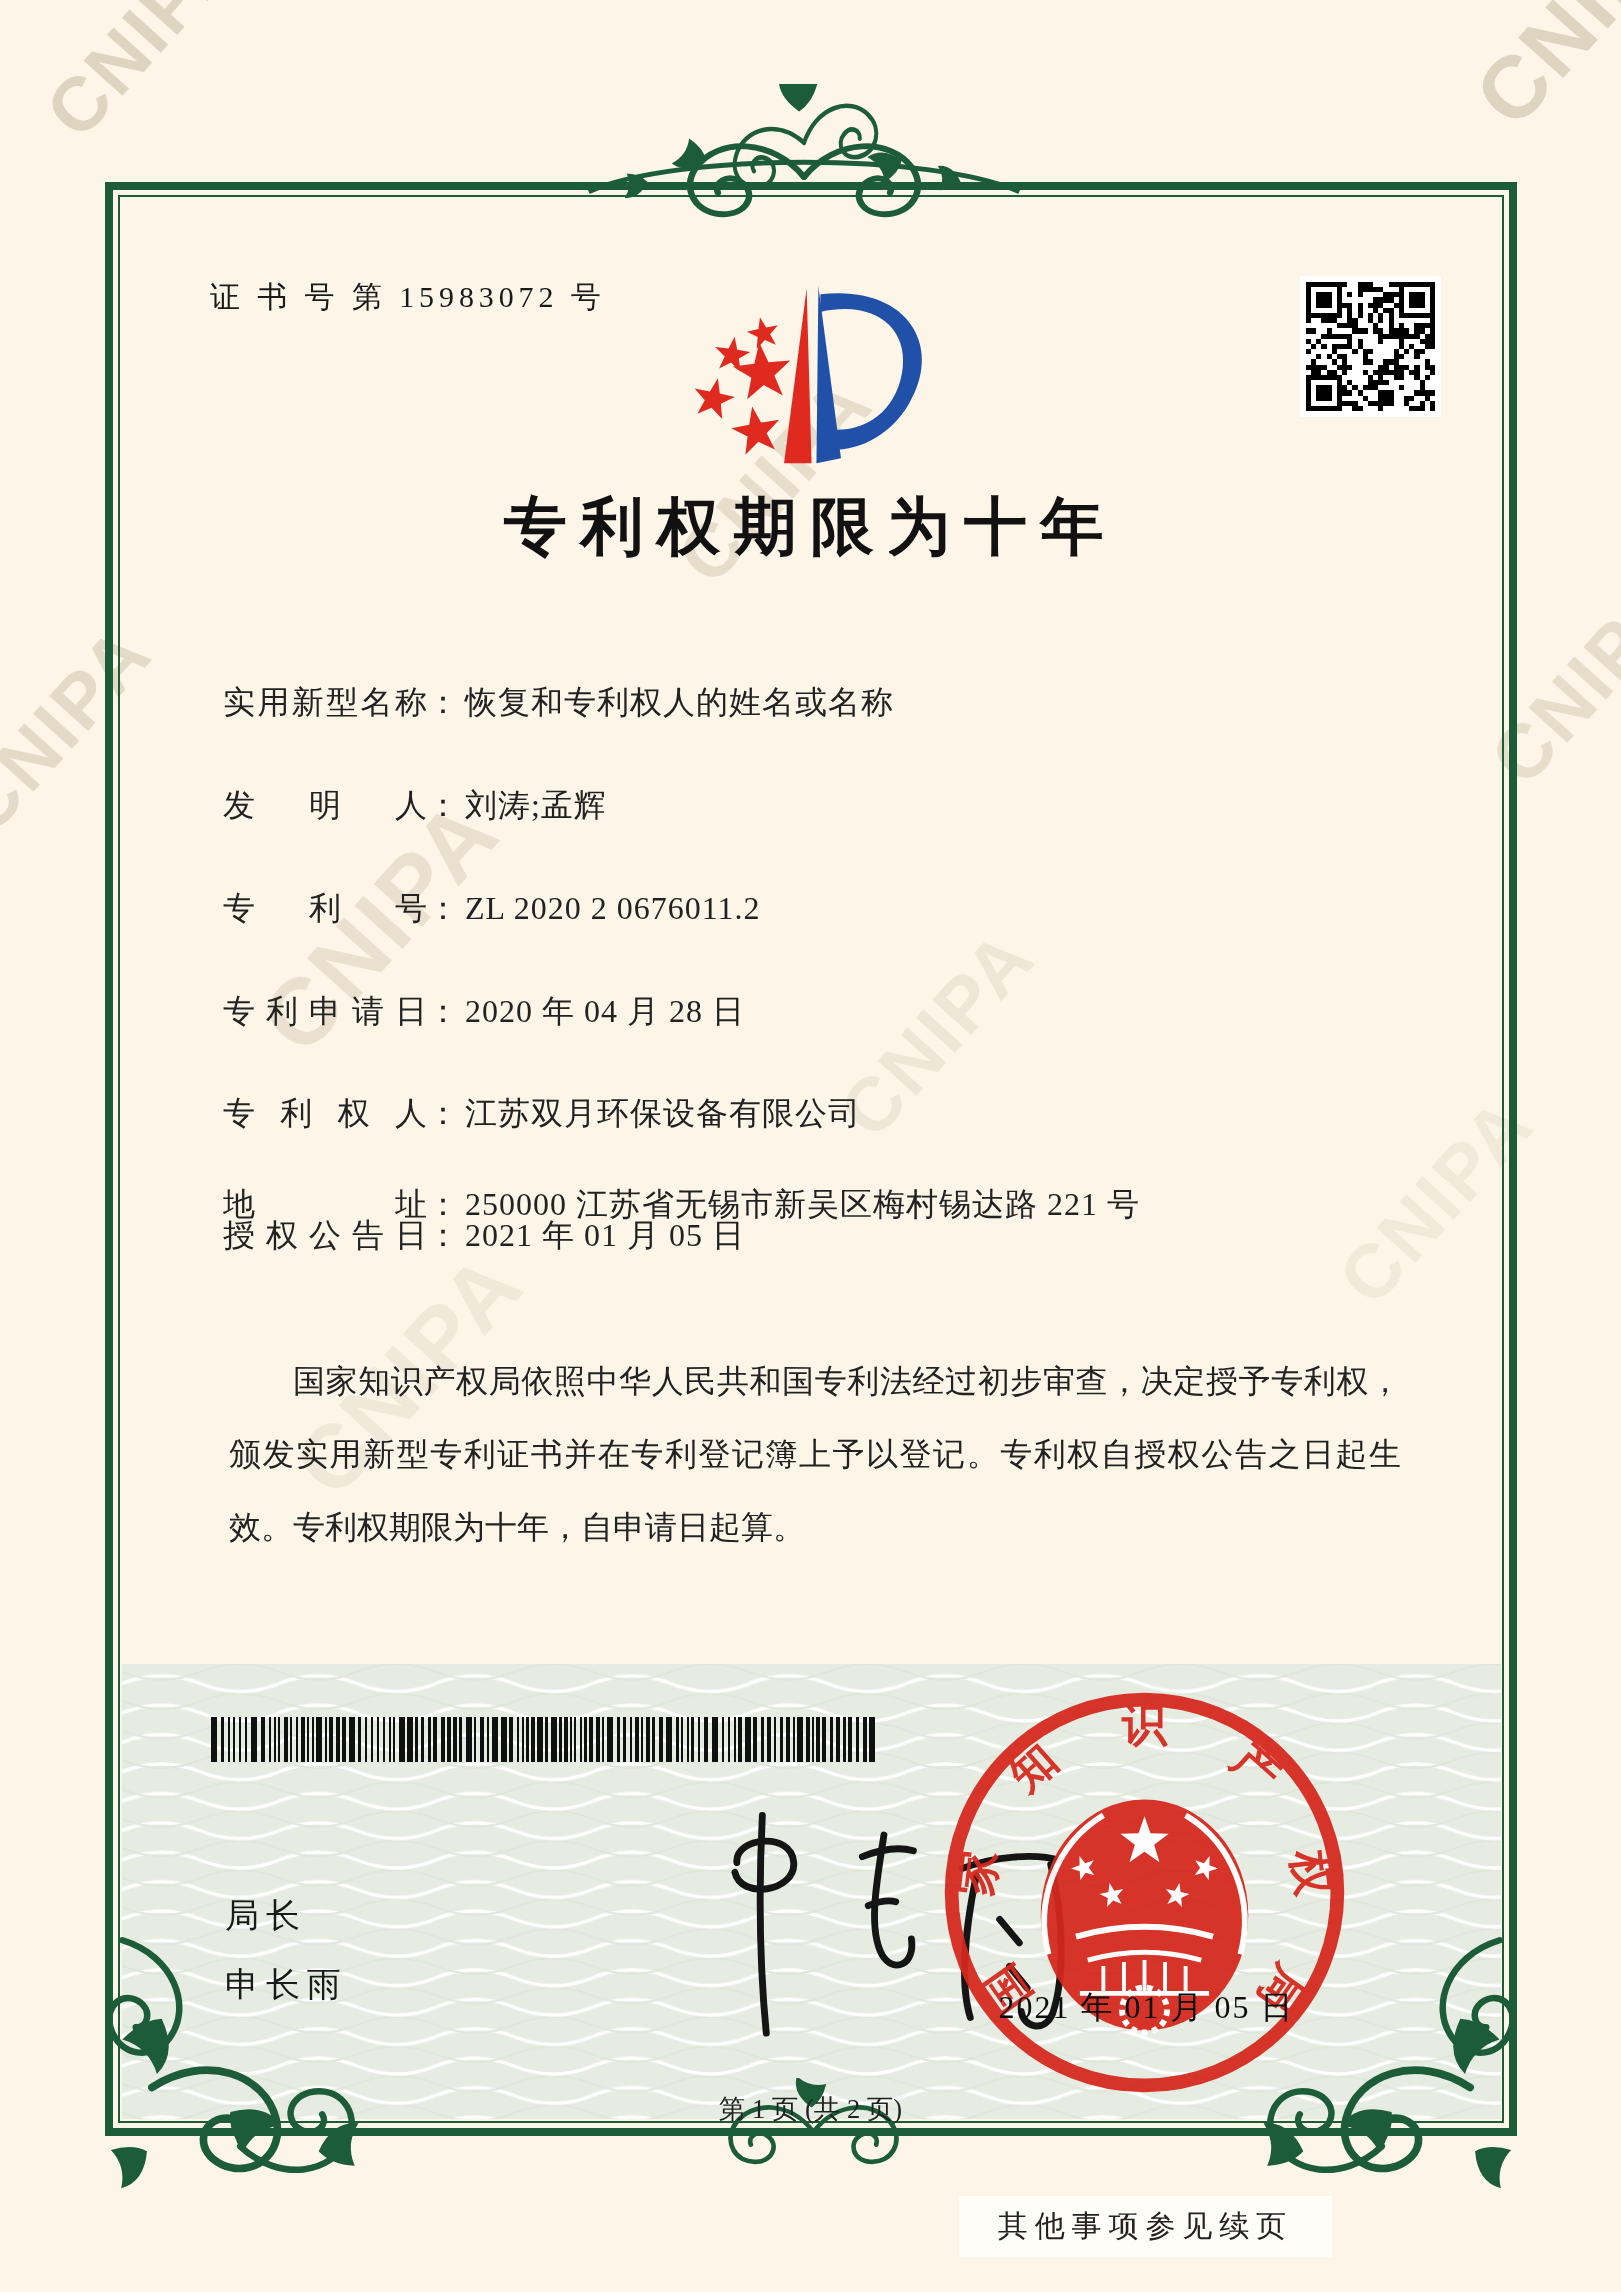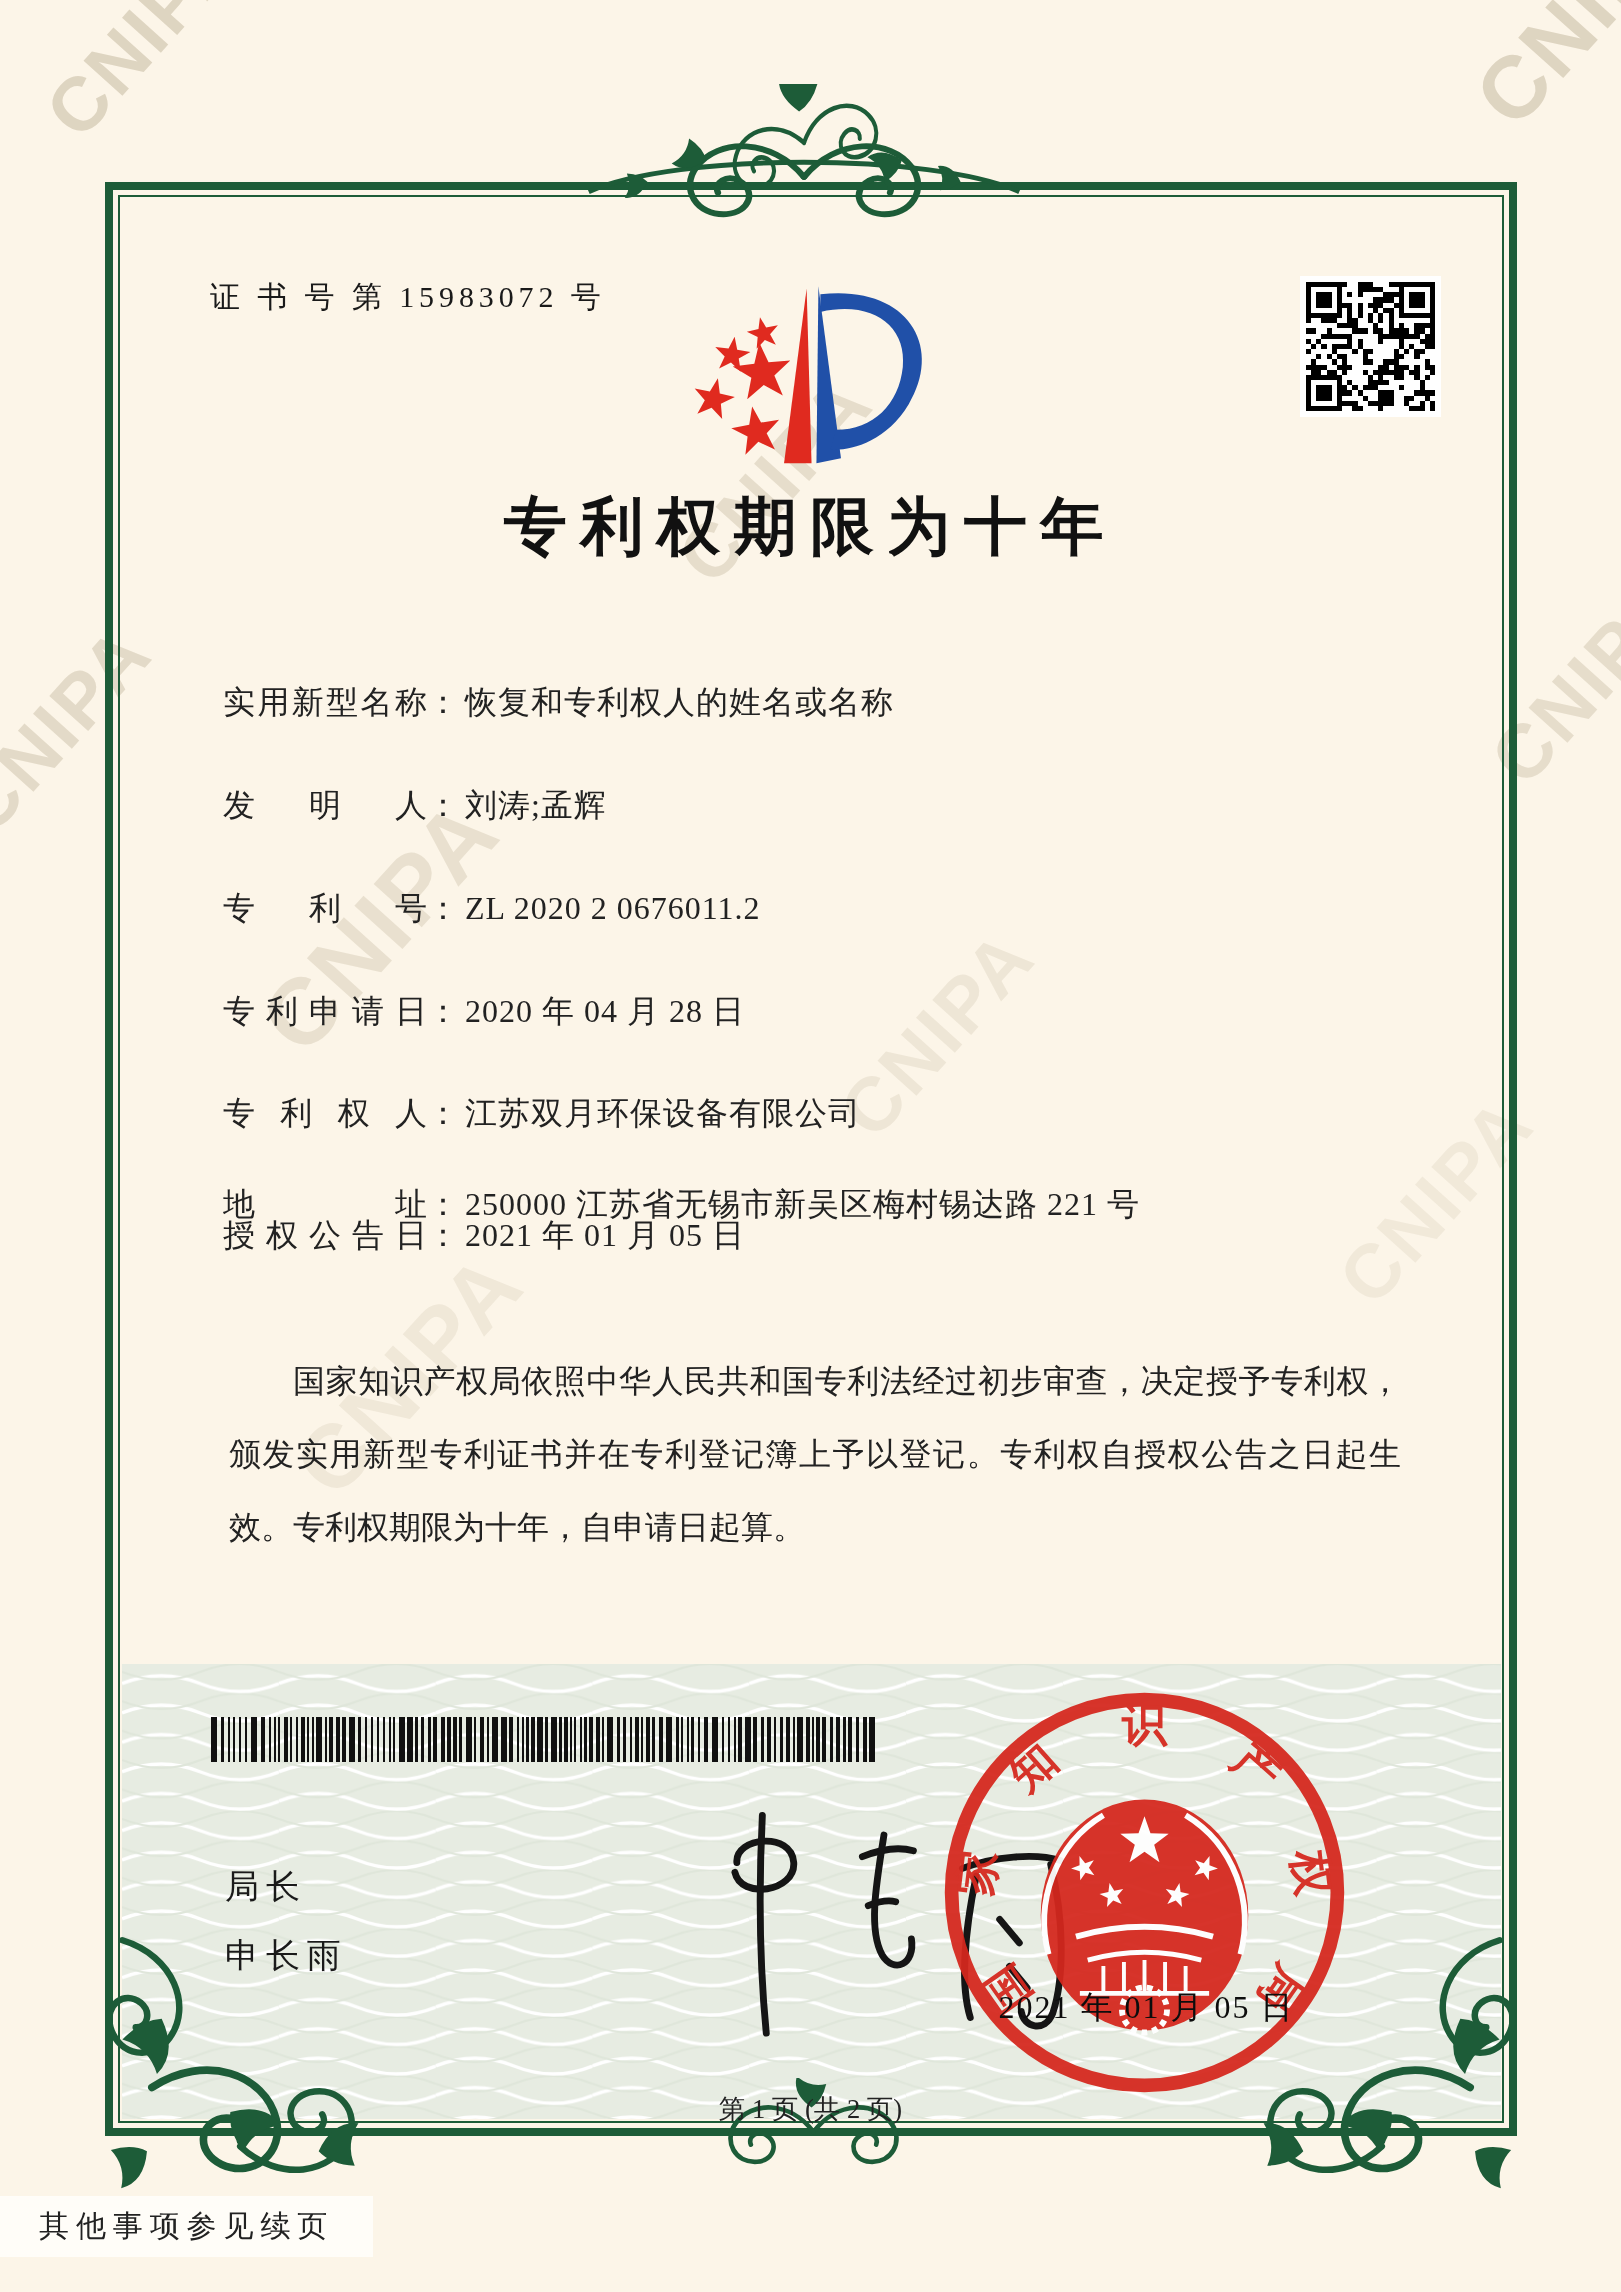--- a/index.html
+++ b/index.html
@@ -44,32 +44,32 @@
   .paras{
     position:absolute;left:223px;top:1339px;width:1184px;z-index:3;
     font-size:32px;line-height:73px;text-align:justify;color:#222;
   }
   .paras p{margin:6px;text-indent:2em;}
   
   .barcode{position:absolute;left:211px;top:1717px;height:45px;z-index:3;font-size:0;}
   .barcode i{display:inline-block;height:45px;background:#101010;}
   
   .officer{position:absolute;left:225px;z-index:3;font-family:"Liberation Sans", sans-serif;
-    font-size:34px;letter-spacing:6.9px;color:#1a1a1a;}
+    font-size:34px;letter-spacing:6.9px;color:#1a1a1a;margin-top:29px;}
   .sig{position:absolute;left:676px;top:1786px;z-index:3;}
   
   .seal{position:absolute;left:934px;top:1682px;z-index:4;opacity:.94;}
   .seal-date{
     position:absolute;left:968px;top:1986px;width:357px;text-align:center;z-index:5;
     font-size:32px;letter-spacing:2px;color:#0d0d0d;white-space:nowrap;
   }
   
   .pageinfo{position:absolute;left:0;top:2091px;width:1621px;text-align:center;font-size:26.5px;z-index:3;color:#222;}
   .contnote{
-    position:absolute;left:0;top:2196px;width:1543px;text-align:left;z-index:3;
+    position:absolute;left:0;top:2196px;width:1332px;text-align:right;z-index:3;
   }
   .contnote span{
     display:inline-block;background:#fffdf8;padding:9.8px 39px;font-size:30px;letter-spacing:6.9px;color:#222;
   }
   .orn{position:absolute;z-index:2;pointer-events:none;}
 </style>
 </head>
 <body>
 
 <svg width="0" height="0" style="position:absolute">

